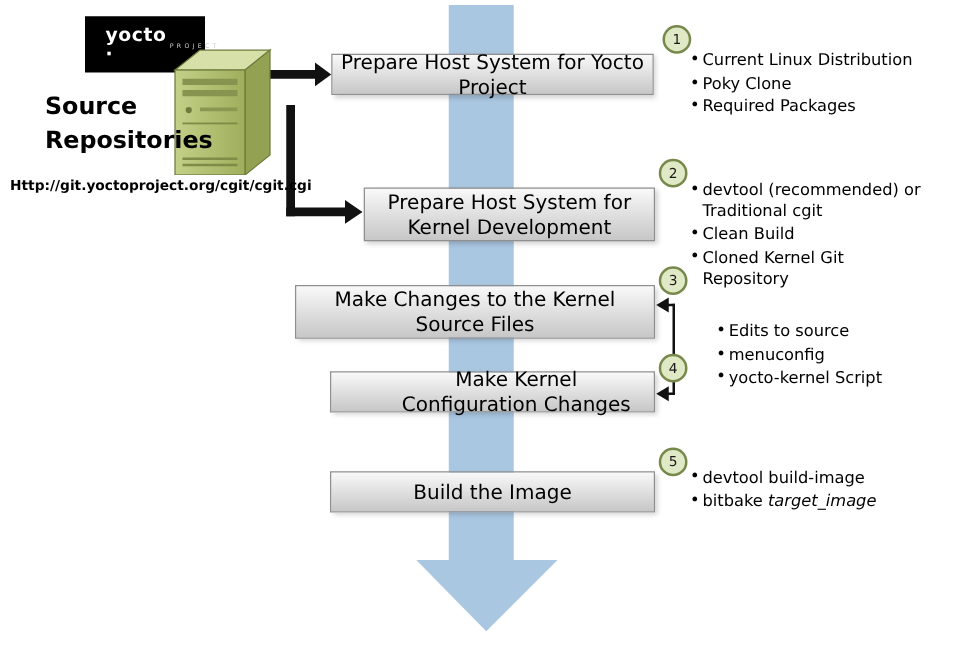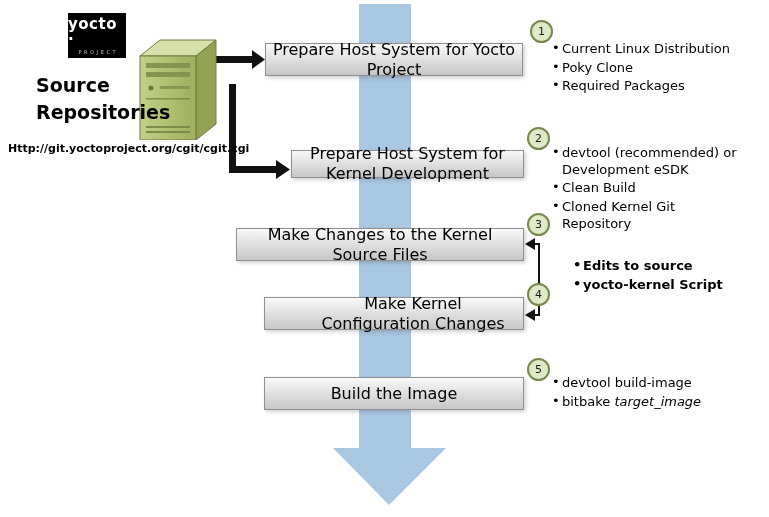--- a/index.html
+++ b/index.html
@@ -10,58 +10,58 @@
   svg{display:block;}
   .abs{position:absolute;}
 
   
   .flow-arrow{position:absolute;left:0;top:0;pointer-events:none;}
 
   
   .connectors{position:absolute;left:0;top:0;pointer-events:none;}
 
   
-  .logo{position:absolute;left:68px;top:13px;width:58px;height:45px;background:#000;
-        display:flex;flex-direction:column;align-items:center;justify-content:center;}
+  .logo{position:absolute;left:68px;top:13px;width:68px;height:45px;background:#000;
+        display:flex;flex-direction:row;align-items:center;justify-content:center;padding-left:28px;}
   .logo-brand{color:#fff;font-size:15px;font-weight:bold;letter-spacing:.5px;line-height:1;}
   .logo-sub{color:#c9c9c9;font-size:5px;letter-spacing:2.6px;margin-top:3px;line-height:1;text-indent:2.6px;}
 
   .src-label{position:absolute;left:36px;top:72px;font-size:19px;font-weight:bold;line-height:1.4;}
   .url{position:absolute;left:8px;top:142px;font-size:11px;font-weight:bold;}
 
   
   .step-box{
     position:absolute;border:1px solid #8f8f8f;
     background:linear-gradient(180deg,#f9f9f9 0%,#dddddd 55%,#c7c7c7 100%);
     box-shadow:2px 2px 4px rgba(0,0,0,.18);
     display:flex;align-items:center;justify-content:center;text-align:center;
     font-size:16px;line-height:1.25;padding:0 6px;box-sizing:border-box;
   }
   .box1{left:265px;top:43px;width:258px;height:33px;}
-  .box2{left:291px;top:150px;width:233px;height:28px;}
-  .box3{left:236px;top:228px;width:288px;height:33px;}
+  .box2{left:291px;top:150px;width:233px;height:43px;align-items:flex-end;}
+  .box3{left:236px;top:228px;width:288px;height:43px;}
   .box4{left:264px;top:297px;width:260px;height:33px;padding-left:44px;}
   .box5{left:264px;top:377px;width:260px;height:33px;}
 
   
   .num-circle{
     position:absolute;width:19px;height:19px;border-radius:50%;
     background:#dfe9c6;border:2px solid #77884b;
     display:flex;align-items:center;justify-content:center;font-size:11px;color:#1a1a1a;
   }
   .c1{left:530px;top:20px;} .c2{left:527px;top:127px;} .c3{left:527px;top:213px;}
   .c4{left:527px;top:283px;} .c5{left:527px;top:358px;}
 
   
   .notes{position:absolute;margin:0;padding:0;list-style:none;font-size:13px;}
   .notes li{position:relative;padding-left:11px;line-height:1.28;margin-bottom:2px;}
   .notes li::before{content:"\2022";position:absolute;left:1px;top:-1px;}
   .n1{left:551px;top:41px;width:205px;}
   .n2{left:551px;top:145px;width:192px;}
-  .n34{left:572px;top:258px;width:180px;font-weight:bold;}
+  .n34{left:572px;top:258px;width:180px;}
   .n5{left:551px;top:375px;width:205px;}
   .it{font-style:italic;}
 </style>
 </head>
 <body>
 
 <div class="canvas">
 
   <svg class="flow-arrow" width="769" height="517" viewBox="0 0 769 517">
     <polygon points="359,4 411,4 411,448 446,448 389,505 333,448 359,448" fill="#aac7e2"></polygon>
@@ -136,27 +136,28 @@
   <div class="num-circle c4">4</div>
   <div class="num-circle c5">5</div>
 
   <ul class="notes n1">
     <li>Current Linux Distribution</li>
     <li>Poky Clone</li>
     <li>Required Packages</li>
   </ul>
 
   <ul class="notes n2">
-    <li>devtool (recommended) or Development eSDK</li>
+    <li>devtool (recommended) or Traditional cgit</li>
     <li>Clean Build</li>
     <li>Cloned Kernel Git Repository</li>
   </ul>
 
   <ul class="notes n34">
     <li>Edits to source</li>
+    <li>menuconfig</li>
     <li>yocto-kernel Script</li>
   </ul>
 
   <ul class="notes n5">
     <li>devtool build-image</li>
     <li><span>bitbake </span><span class="it">target_image</span></li>
   </ul>
 
 </div>
 

